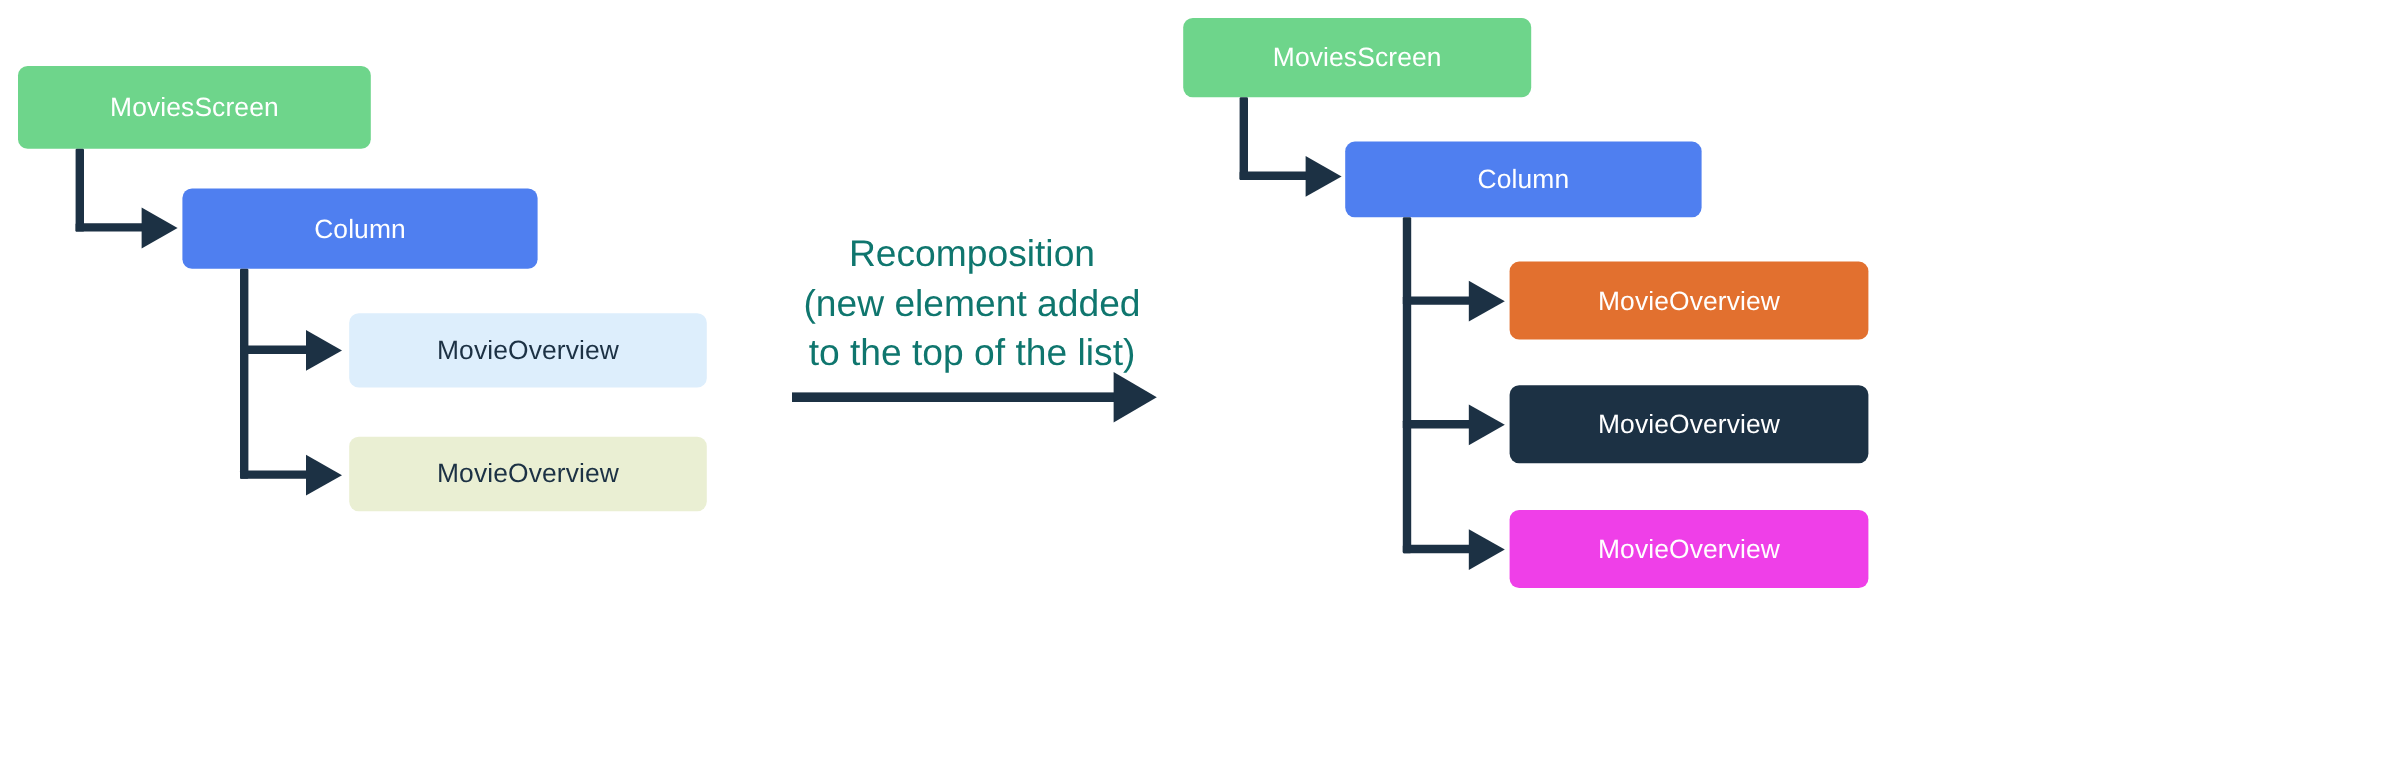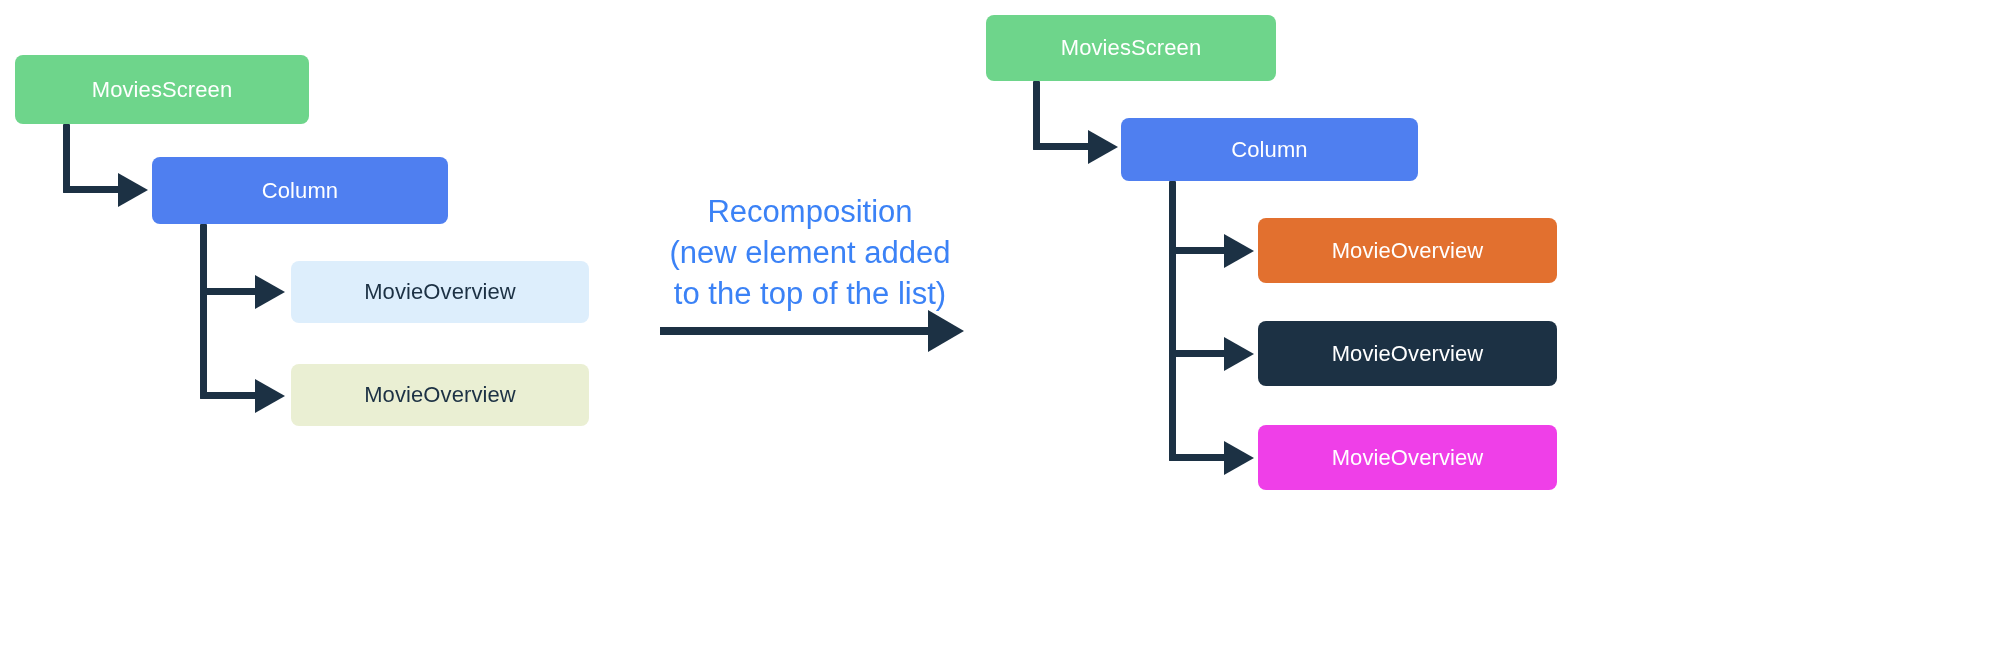--- a/index.html
+++ b/index.html
@@ -56,21 +56,21 @@
     border-top: 17px solid transparent;
     border-bottom: 17px solid transparent;
     border-left: 30px solid #1c3144;
   }
 
   .center-text {
     position: absolute;
     text-align: center;
     font-size: 31px;
     line-height: 1.32;
-    color: #3b82f6;
+    color: #0f766e;
     white-space: pre-line;
   }
 
   .center-arrow-line {
     position: absolute;
     background: #1c3144;
     height: 8px;
   }
   .center-arrow-head {
     position: absolute;

